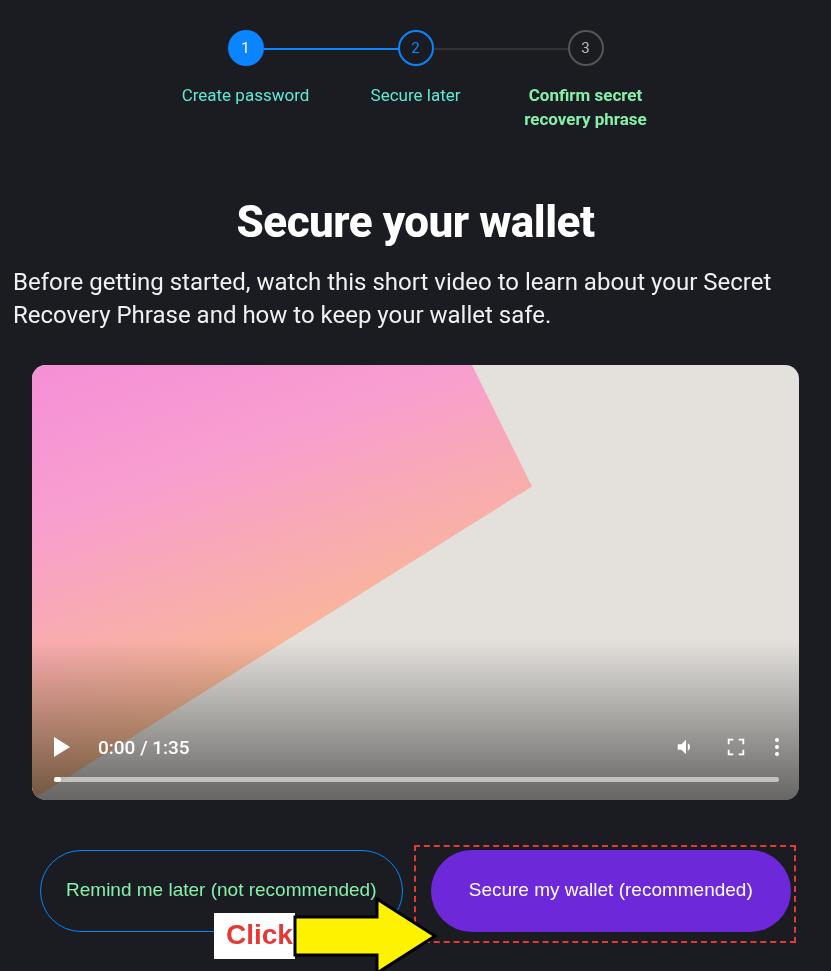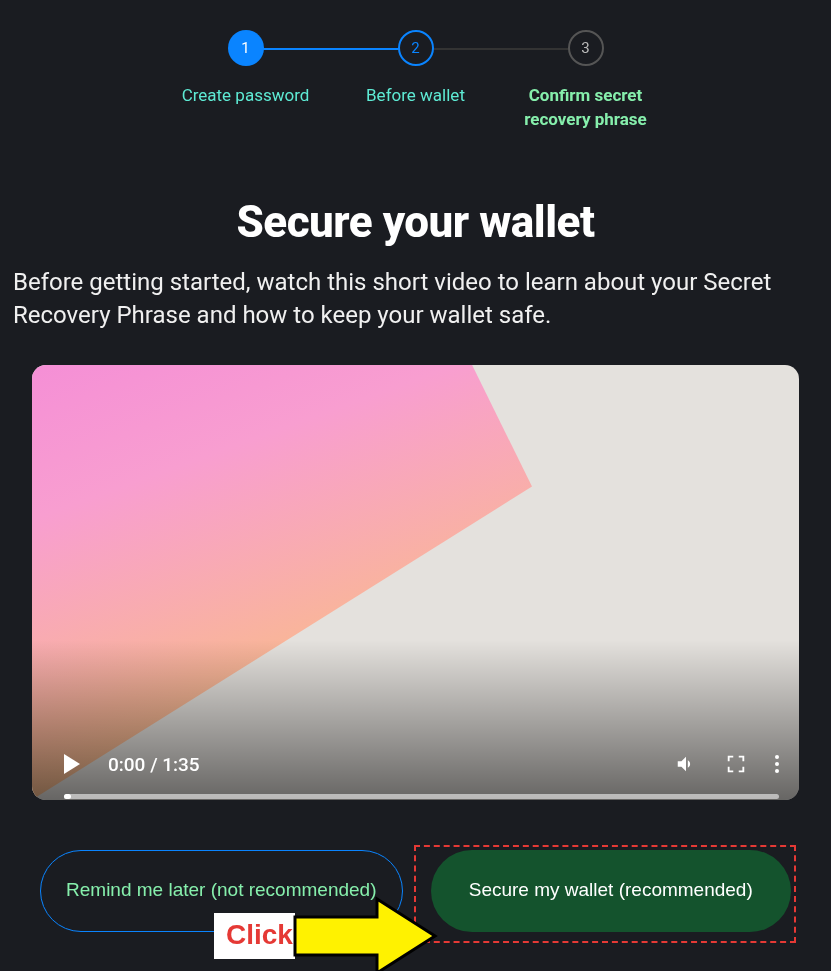--- a/index.html
+++ b/index.html
@@ -107,23 +107,23 @@
       position: absolute;
       bottom: 0;
       left: 0;
       right: 0;
       height: 160px;
       background: linear-gradient(to top, rgba(0,0,0,0.55), rgba(0,0,0,0));
     }
     .video-controls {
       position: absolute;
       bottom: 0;
-      left: 12px;
+      left: 2px;
       right: 0;
-      padding: 14px 20px 1px 20px;
+      padding: 14px 20px 18px 20px;
       display: flex;
       flex-direction: column;
       gap: 18px;
     }
     .controls-row {
       display: flex;
       align-items: center;
       justify-content: space-between;
     }
     .controls-left, .controls-right { display: flex; align-items: center; gap: 28px; }
@@ -158,21 +158,21 @@
       text-align: center;
       padding: 0 16px;
       line-height: 1.3;
     }
     .btn-outline {
       border: 1.5px solid #0a84ff;
       color: #86efac;
       background: transparent;
     }
     .btn-primary {
-      background: #14532d;
+      background: #6d28d9;
       color: #fff;
       border: none;
     }
     .annotation-box {
       position: absolute;
       border: 2.5px dashed #e53935;
       pointer-events: none;
     }
     .annotation-primary-btn {
       left: 414px;
@@ -208,21 +208,21 @@
         <span>1</span>
       </div>
     <div class="step-line"></div>
     <div class="step-label active">Create password</div>
   </div>
   <div class="step">
     <div class="step-circle outlined-active">
         <span>2</span>
       </div>
     <div class="step-line"></div>
-    <div class="step-label active">Before wallet</div>
+    <div class="step-label active">Secure later</div>
   </div>
   <div class="step">
     <div class="step-circle outlined-inactive">
         <span>3</span>
       </div>
     <div class="step-label inactive">Confirm secret recovery phrase</div>
   </div>
 </div>
 
 <h1 class="page-title">Secure your wallet</h1>

